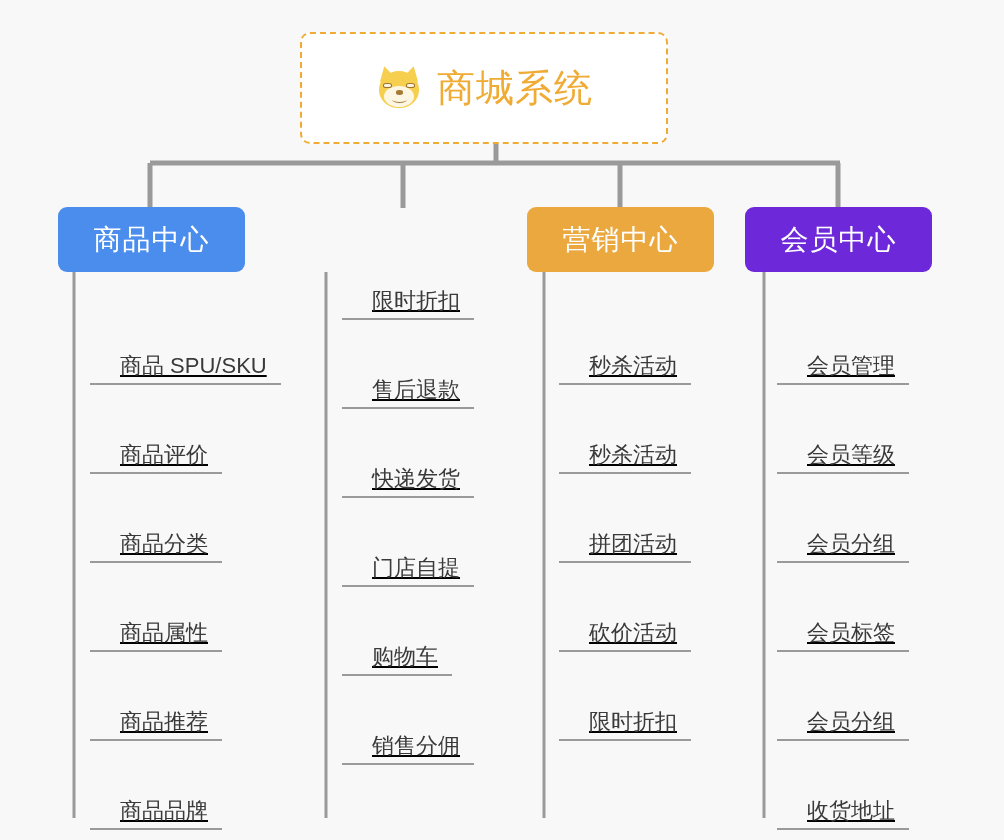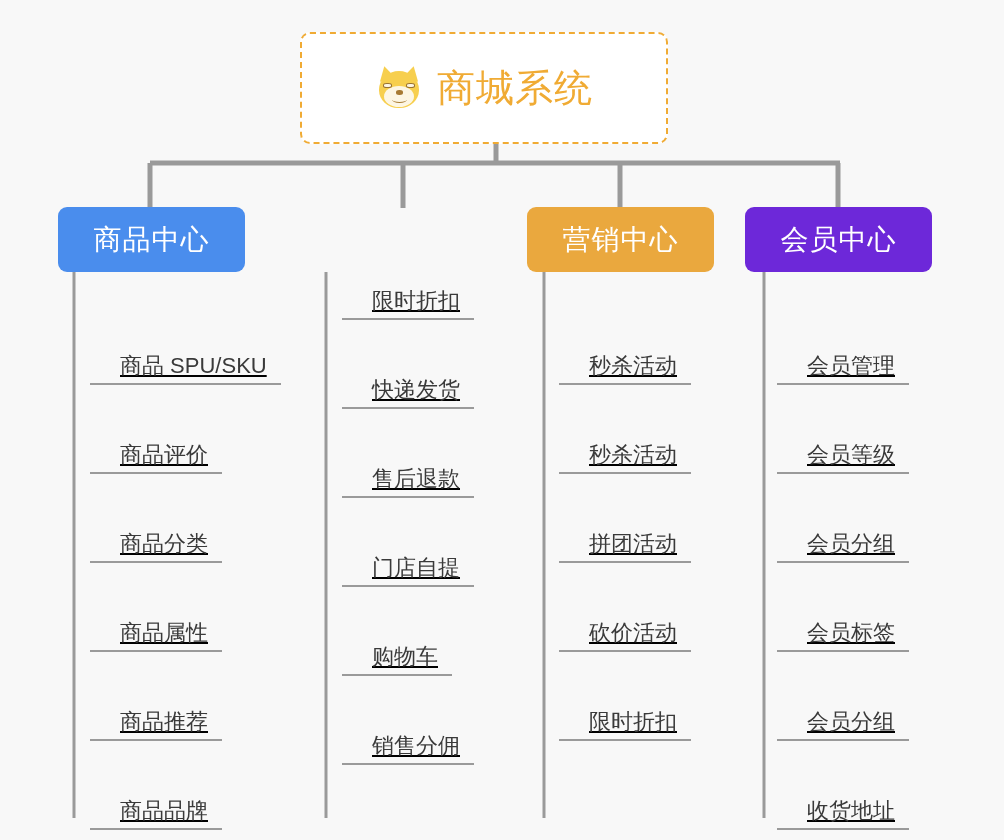--- a/index.html
+++ b/index.html
@@ -217,24 +217,24 @@
       </div>
   </div>
 </div>
 
 <div class="column" style="left:310px;">
   <div class="leaves">
     <div class="leaf">
         <span class="leaf-label">限时折扣</span>
       </div>
     <div class="leaf">
+        <span class="leaf-label">售后退款</span>
+      </div>
+    <div class="leaf">
         <span class="leaf-label">快递发货</span>
-      </div>
-    <div class="leaf">
-        <span class="leaf-label">售后退款</span>
       </div>
     <div class="leaf">
         <span class="leaf-label">门店自提</span>
       </div>
     <div class="leaf">
         <span class="leaf-label">购物车</span>
       </div>
     <div class="leaf">
         <span class="leaf-label">销售分佣</span>
       </div>

